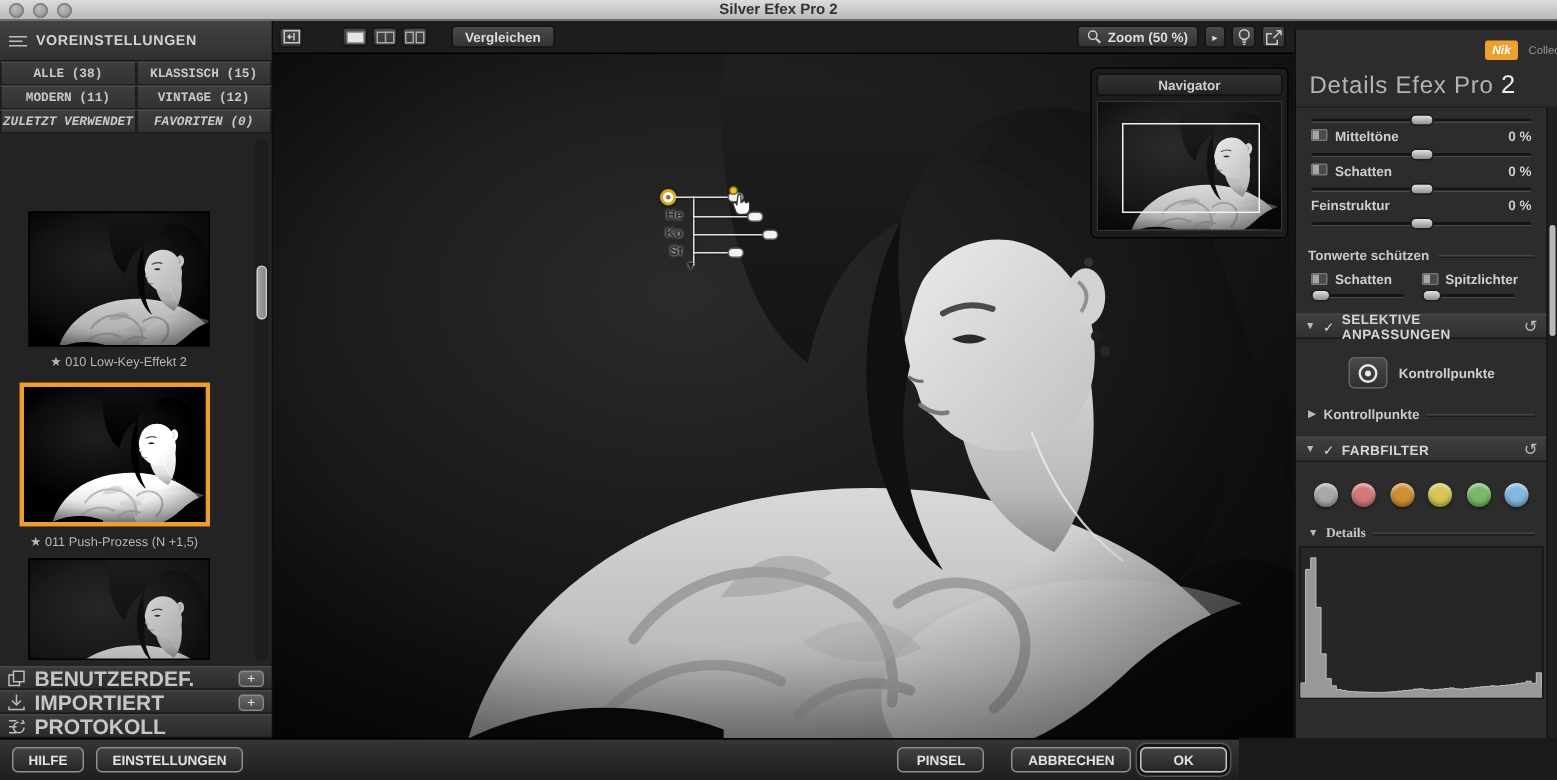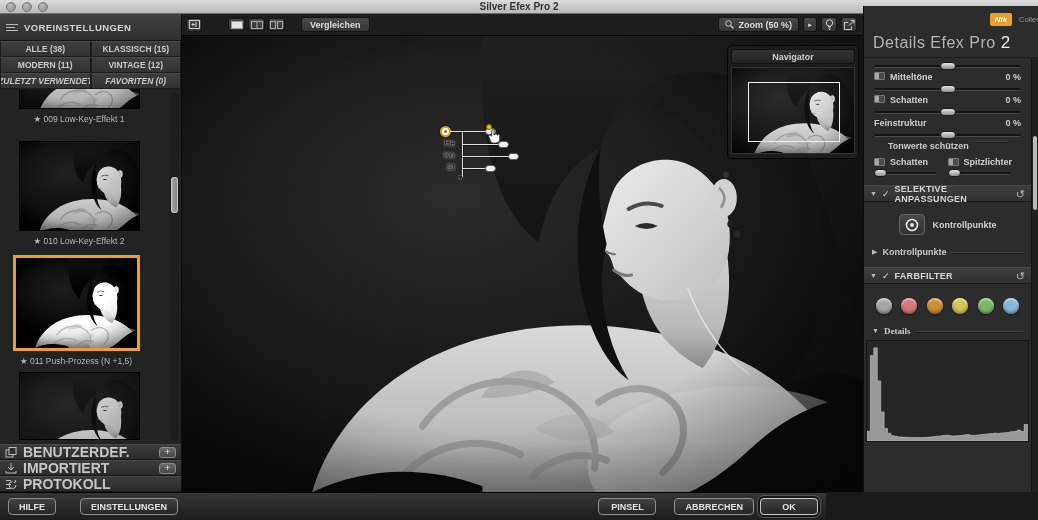--- a/index.html
+++ b/index.html
@@ -13,34 +13,34 @@
     display:flex; align-items:center; justify-content:center; }
   .titlebar .title { font-size:10px; font-weight:bold; color:#333; }
   .lights { position:absolute; left:6px; top:2px; display:flex; gap:6px; }
   .light { width:10px; height:10px; border-radius:50%;
     background:radial-gradient(circle at 35% 30%, #bdbdbd, #8c8c8c); border:1px solid #777; }
 
   
   .leftpanel { position:absolute; left:0; top:14px; width:182px; bottom:28px;
     background:#2d2d2d; border-right:1px solid #0c0c0c; display:flex; flex-direction:column; }
   .canvas { position:absolute; left:182px; top:14px; right:175px; bottom:28px; background:#141414; }
-  .rightpanel { position:absolute; right:0; top:6px; width:175px; bottom:28px;
+  .rightpanel { position:absolute; right:0; top:20px; width:175px; bottom:28px;
     background:#2c2c2c; border-left:1px solid #0c0c0c; overflow:hidden; }
 
   
   .lp-header { height:27px; background:linear-gradient(#424242,#303030);
     border-bottom:1px solid #141414; display:flex; align-items:center; padding:0 6px; gap:6px; }
   .lp-header .hicon { width:12px; display:flex; flex-direction:column; gap:2px; }
   .lp-header .hicon i { height:1px; background:#bdbdbd; display:block; }
   .lp-header .hicon i:nth-child(2){ width:9px; }
   .lp-title { font-size:9.5px; font-weight:bold; color:#d4d4d4; letter-spacing:.4px; }
   .lp-tabs { display:grid; grid-template-columns:1fr 1fr; }
   .lp-tab { height:16px; background:linear-gradient(#3d3d3d,#333);
     border:1px solid #1c1c1c; border-top-color:#4a4a4a; display:flex; align-items:center; justify-content:center;
-    font-size:8.5px; font-weight:bold; color:#c9c9c9; white-space:nowrap; overflow:hidden; }
+    font-size:8.5px; font-weight:bold; color:#c9c9c9; white-space:nowrap; overflow:hidden;font-family:Liberation Mono, monospace; }
   .lp-tab.italic { font-style:italic; }
   .lp-scroll { flex:1; background:#232323; position:relative; overflow:hidden; }
   .preset { position:absolute; left:14px; width:130px; }
   .pthumb { width:121px; height:90px; margin:0 auto; background:#000; border:1px solid #000; overflow:hidden; position:relative; }
   .pthumb svg { position:absolute; left:0; top:0; width:121px; height:90px; }
   .pcaption { text-align:center; font-size:8.5px; color:#b8b8b8; margin-top:5px; white-space:nowrap; }
   .preset.selected .pthumb { border:3px solid #ee9e2f; box-shadow:inset 0 0 0 1px #222; width:127px; height:96px; }
   .lp-vscroll { position:absolute; right:2px; top:4px; bottom:4px; width:9px; border-radius:5px; background:#1d1d1d; }
   .lp-vscroll .handle { position:absolute; left:1px; right:1px; top:84px; height:36px; border-radius:4px;
     background:linear-gradient(90deg,#a9a9a9,#7f7f7f); box-shadow:inset 0 0 0 1px #c9c9c9; }
@@ -106,21 +106,21 @@
   .slider-block { padding:4px 10px 0 10px; }
   .track { position:relative; height:3px; background:#151515; border-radius:2px; border-bottom:1px solid #4a4a4a; margin:3px 0 4px 0; }
   .thumbh { position:absolute; top:-3px; left:50%; margin-left:-8px; width:16px; height:8px; border-radius:4px;
     background:linear-gradient(#e2e2e2,#8f8f8f); border:1px solid #1c1c1c; }
   .srow { display:flex; align-items:flex-start; gap:5px; height:13px; margin-top:3px; }
   .cb-ico { width:11px; height:8px; border:1px solid #777; border-radius:1px;
     background:linear-gradient(90deg,#a6a6a6 45%,#4a4a4a 45%); }
   .srow .slabel { font-size:9px; font-weight:bold; color:#cfcfcf; flex:1; }
   .srow .svalue { font-size:9px; font-weight:bold; color:#cfcfcf; }
 
-  .tw-header { display:flex; gap:6px; padding:0 24px; margin-top:4px; }
+  .tw-header { display:flex; align-items:center; gap:6px; padding:0 8px; margin-top:14px; }
   .tw-header span { font-size:9px; font-weight:bold; color:#c9c9c9; white-space:nowrap; }
   .hrule { flex:1; height:1px; background:#454545; box-shadow:0 1px 0 #1a1a1a; }
   .tw-items { display:flex; padding:0 10px; margin-top:6px; }
   .tw-item { width:50%; }
   .tw-top { display:flex; align-items:center; gap:5px; }
   .tw-top span { font-size:9px; font-weight:bold; color:#cfcfcf; }
   .minitrack { position:relative; width:62px; height:3px; background:#151515; border-radius:2px; border-bottom:1px solid #4a4a4a; margin-top:5px; }
   .minithumb { position:absolute; top:-3px; left:0; width:13px; height:8px; border-radius:4px;
     background:linear-gradient(#e2e2e2,#8f8f8f); border:1px solid #1c1c1c; }
 
@@ -149,21 +149,21 @@
   .hist-wrap svg { position:absolute; left:0; bottom:0; }
 
   
   .footer { position:absolute; left:0; bottom:0; width:826px; height:28px;
     background:linear-gradient(#353535,#1e1e1e); border-top:1px solid #000;
     display:flex; align-items:center; }
   .fbtn { height:17px; border-radius:4px; background:linear-gradient(#424242,#262626);
     border:1px solid #909090; color:#e3e3e3; font-size:9px; font-weight:bold;
     display:flex; align-items:center; justify-content:center; padding:0 10px; white-space:nowrap; }
   .fbtn.hilfe { margin-left:8px; }
-  .fbtn.settings { margin-left:24px; }
+  .fbtn.settings { margin-left:8px; }
   .fspacer { flex:1; }
   .fbtn.pinsel { margin-right:18px; min-width:58px; }
   .fbtn.abbrechen { margin-right:6px; min-width:66px; }
   .fbtn.ok { margin-right:8px; min-width:58px; border:1px solid #c9c9c9; box-shadow:0 0 0 2px #161616, 0 0 0 3px #555; }
 
   svg { overflow:visible; }
 </style>
 <title>Silver Efex Pro 2</title></head>
 <body>
 
@@ -251,28 +251,20 @@
       <div class="lp-tab">ALLE (38)</div>
       <div class="lp-tab">KLASSISCH (15)</div>
       <div class="lp-tab">MODERN (11)</div>
       <div class="lp-tab">VINTAGE (12)</div>
       <div class="lp-tab italic">ZULETZT VERWENDET</div>
       <div class="lp-tab italic">FAVORITEN (0)</div>
     </div>
 
     <div class="lp-scroll">
 
-      <div class="preset" style="top:-2px">
-        <div class="pthumb" style="height:22px">
-          <svg viewBox="0 0 680 456" preserveAspectRatio="xMidYMid slice" style="top:-66px; filter:brightness(.95)">
-              <use href="#photo-scene"></use>
-            </svg>
-        </div>
-        <div class="pcaption">★ 009 Low-Key-Effekt 1</div>
-      </div>
 
       <div class="preset" style="top:52px">
         <div class="pthumb">
           <svg viewBox="0 0 680 456" preserveAspectRatio="xMidYMid slice" style="filter:brightness(.92) contrast(1.08)">
               <use href="#photo-scene"></use>
             </svg>
         </div>
         <div class="pcaption">★ 010 Low-Key-Effekt 2</div>
       </div>
 

